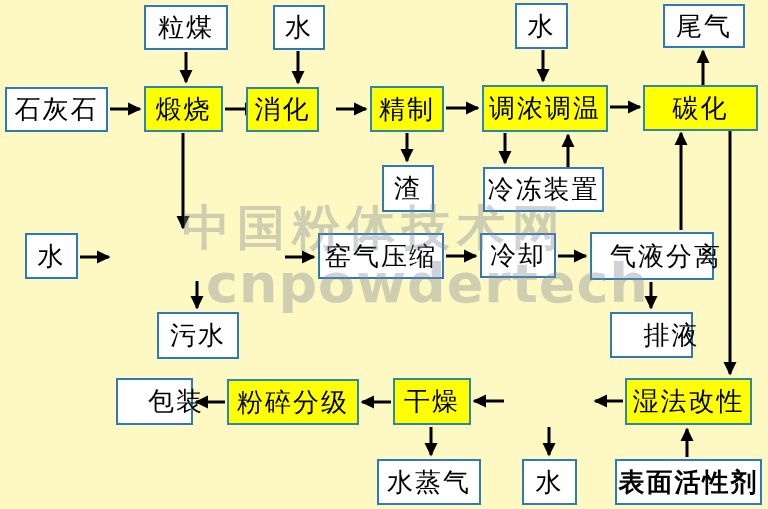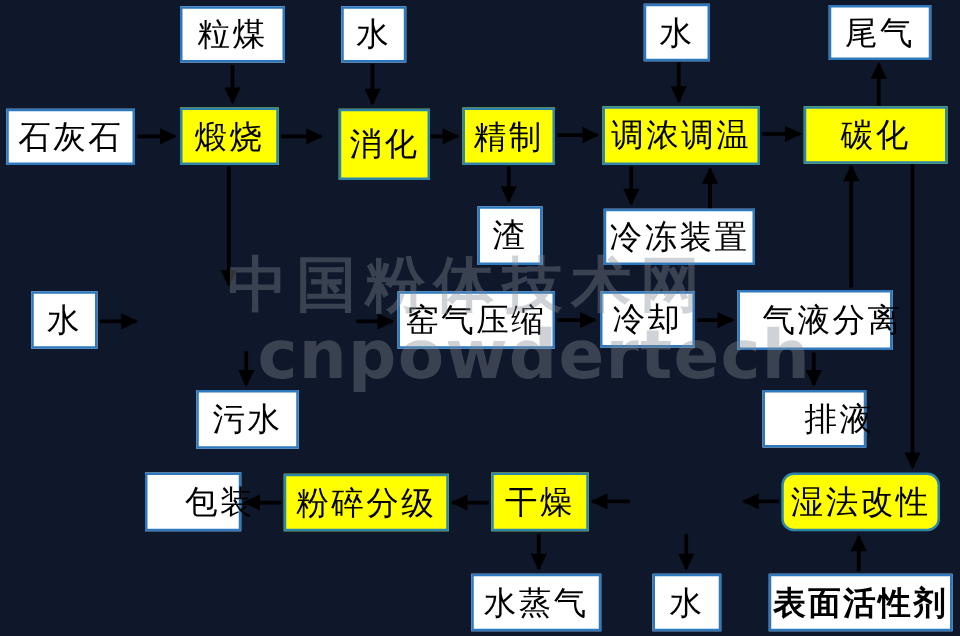--- a/index.html
+++ b/index.html
@@ -7,21 +7,21 @@
     --process-border:#2E86A8;
     --io-fill:#FFFFFF;
     --io-border:#2E79BD;
     --arrow:#000000;
     --text:#000000;
   }
   html,body{margin:0;padding:0;background:#ffffff;}
   .canvas{
     position:relative;
     width:768px;height:509px;
-    background:#0f172a;
+    background:#fef9c3;
     overflow:hidden;
     font-family:"Liberation Serif","DejaVu Serif",serif;
   }
   .arrows{position:absolute;left:0;top:0;z-index:1;}
   .arrows line{stroke:var(--arrow);stroke-width:3;}
   .node{
     position:absolute;z-index:2;
     display:flex;align-items:center;justify-content:center;
     box-sizing:border-box;
     font-size:26px;color:var(--text);
@@ -79,40 +79,40 @@
     <line x1="549" y1="427" x2="549" y2="455" marker-end="url(#ah)"></line>
   </svg>
 
   <div class="node io" style="left:144px;top:5px;width:84px;height:45px;">粒煤</div>
   <div class="node io" style="left:273px;top:5px;width:52px;height:45px;">水</div>
   <div class="node io" style="left:515px;top:3px;width:53px;height:46px;">水</div>
   <div class="node io" style="left:663px;top:4px;width:82px;height:44px;">尾气</div>
 
   <div class="node io" style="left:5px;top:87px;width:103px;height:45px;">石灰石</div>
   <div class="node proc" style="left:144px;top:86px;width:79px;height:46px;">煅烧</div>
-  <div class="node proc" style="left:271px;top:87px;width:73px;height:57px;">消化</div>
+  <div class="node proc" style="left:246px;top:87px;width:73px;height:45px;">消化</div>
   <div class="node proc" style="left:370px;top:86px;width:74px;height:46px;">精制</div>
   <div class="node proc" style="left:482px;top:85px;width:126px;height:47px;">调浓调温</div>
   <div class="node proc" style="left:643px;top:85px;width:115px;height:46px;">碳化</div>
 
   <div class="node io" style="left:382px;top:165px;width:52px;height:47px;">渣</div>
   <div class="node io" style="left:483px;top:167px;width:121px;height:45px;">冷冻装置</div>
 
   <div class="node io" style="left:25px;top:233px;width:53px;height:46px;">水</div>
   <div class="node io" style="left:318px;top:233px;width:126px;height:46px;">窑气压缩</div>
   <div class="node io" style="left:480px;top:233px;width:76px;height:45px;">冷却</div>
   <div class="node io" style="left:590px;top:232px;width:124px;height:48px;padding-left:28px;">气液分离</div>
 
   <div class="node io" style="left:157px;top:312px;width:82px;height:47px;">污水</div>
   <div class="node io" style="left:610px;top:312px;width:83px;height:46px;padding-left:40px;">排液</div>
 
   <div class="node io" style="left:116px;top:378px;width:77px;height:47px;padding-left:43px;">包装</div>
   <div class="node proc" style="left:227px;top:379px;width:132px;height:46px;">粉碎分级</div>
   <div class="node proc" style="left:393px;top:378px;width:78px;height:47px;">干燥</div>
-  <div class="node proc" style="left:625px;top:378px;width:127px;height:47px;border-radius:10px;">湿法改性</div>
+  <div class="node proc" style="left:625px;top:378px;width:127px;height:47px;">湿法改性</div>
 
   <div class="node io" style="left:377px;top:459px;width:104px;height:46px;">水蒸气</div>
   <div class="node io" style="left:522px;top:459px;width:55px;height:46px;">水</div>
   <div class="node io" style="left:615px;top:459px;width:147px;height:46px;font-weight:bold;">表面活性剂</div>
 
   <div class="watermark wm1">中国粉体技术网</div>
   <div class="watermark wm2">cnpowdertech</div>
 
 </div>
 

